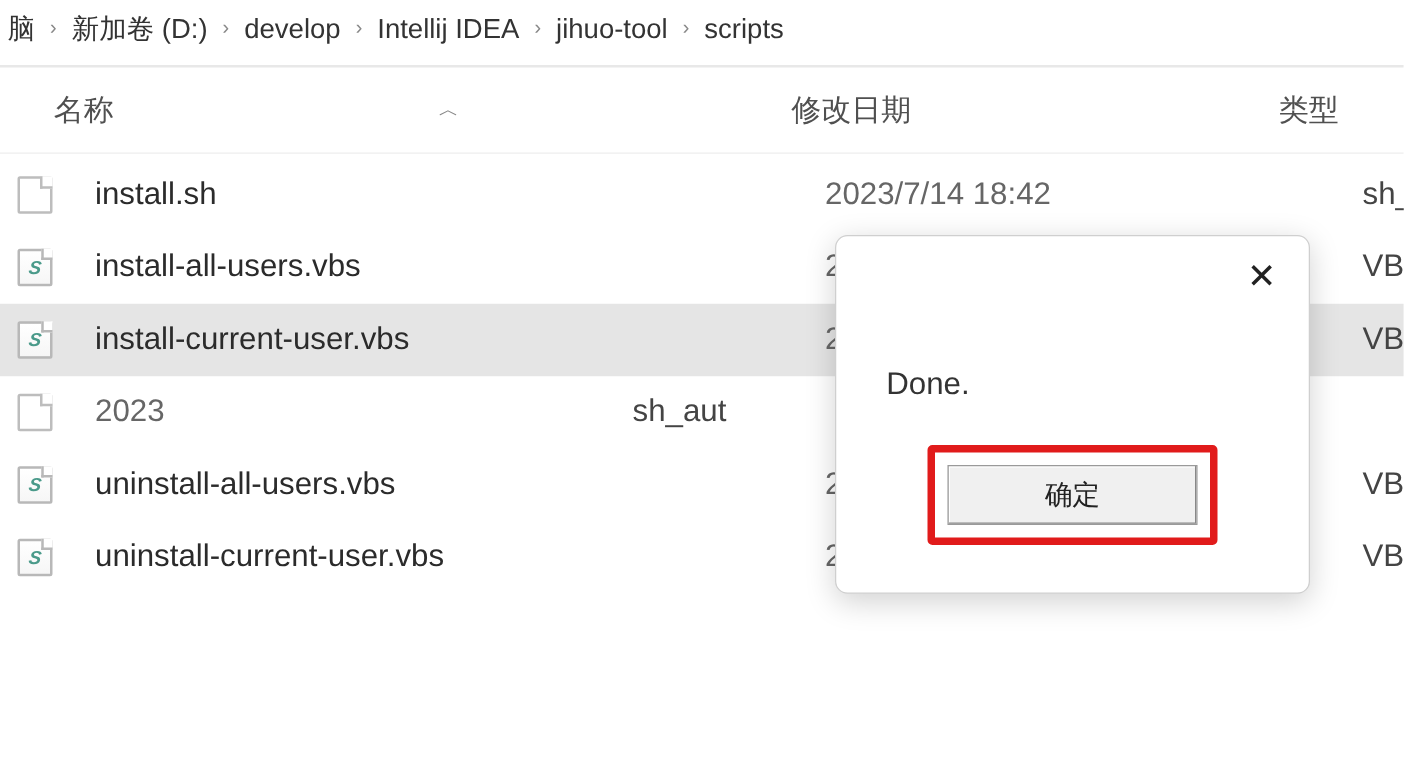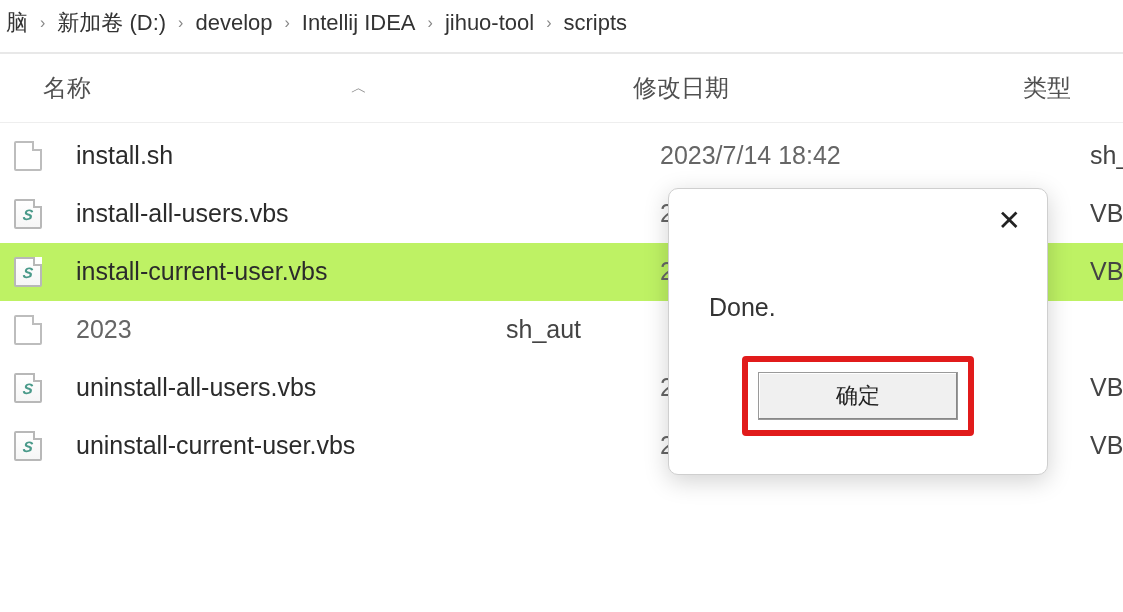--- a/index.html
+++ b/index.html
@@ -60,21 +60,21 @@
     }
     .file-row {
       display: flex;
       align-items: flex-start;
       padding: 14px 0 14px 14px;
       font-size: 25px;
       color: #2b2b2b;
       gap: 20px;
     }
     .file-row.selected {
-      background: #bef264;
+      background: #e5e5e5;
     }
     .file-icon {
       width: 28px;
       height: 30px;
       margin-right: 14px;
       flex-shrink: 0;
     }
     .file-name {
       flex: 0 0 564px;
     }

